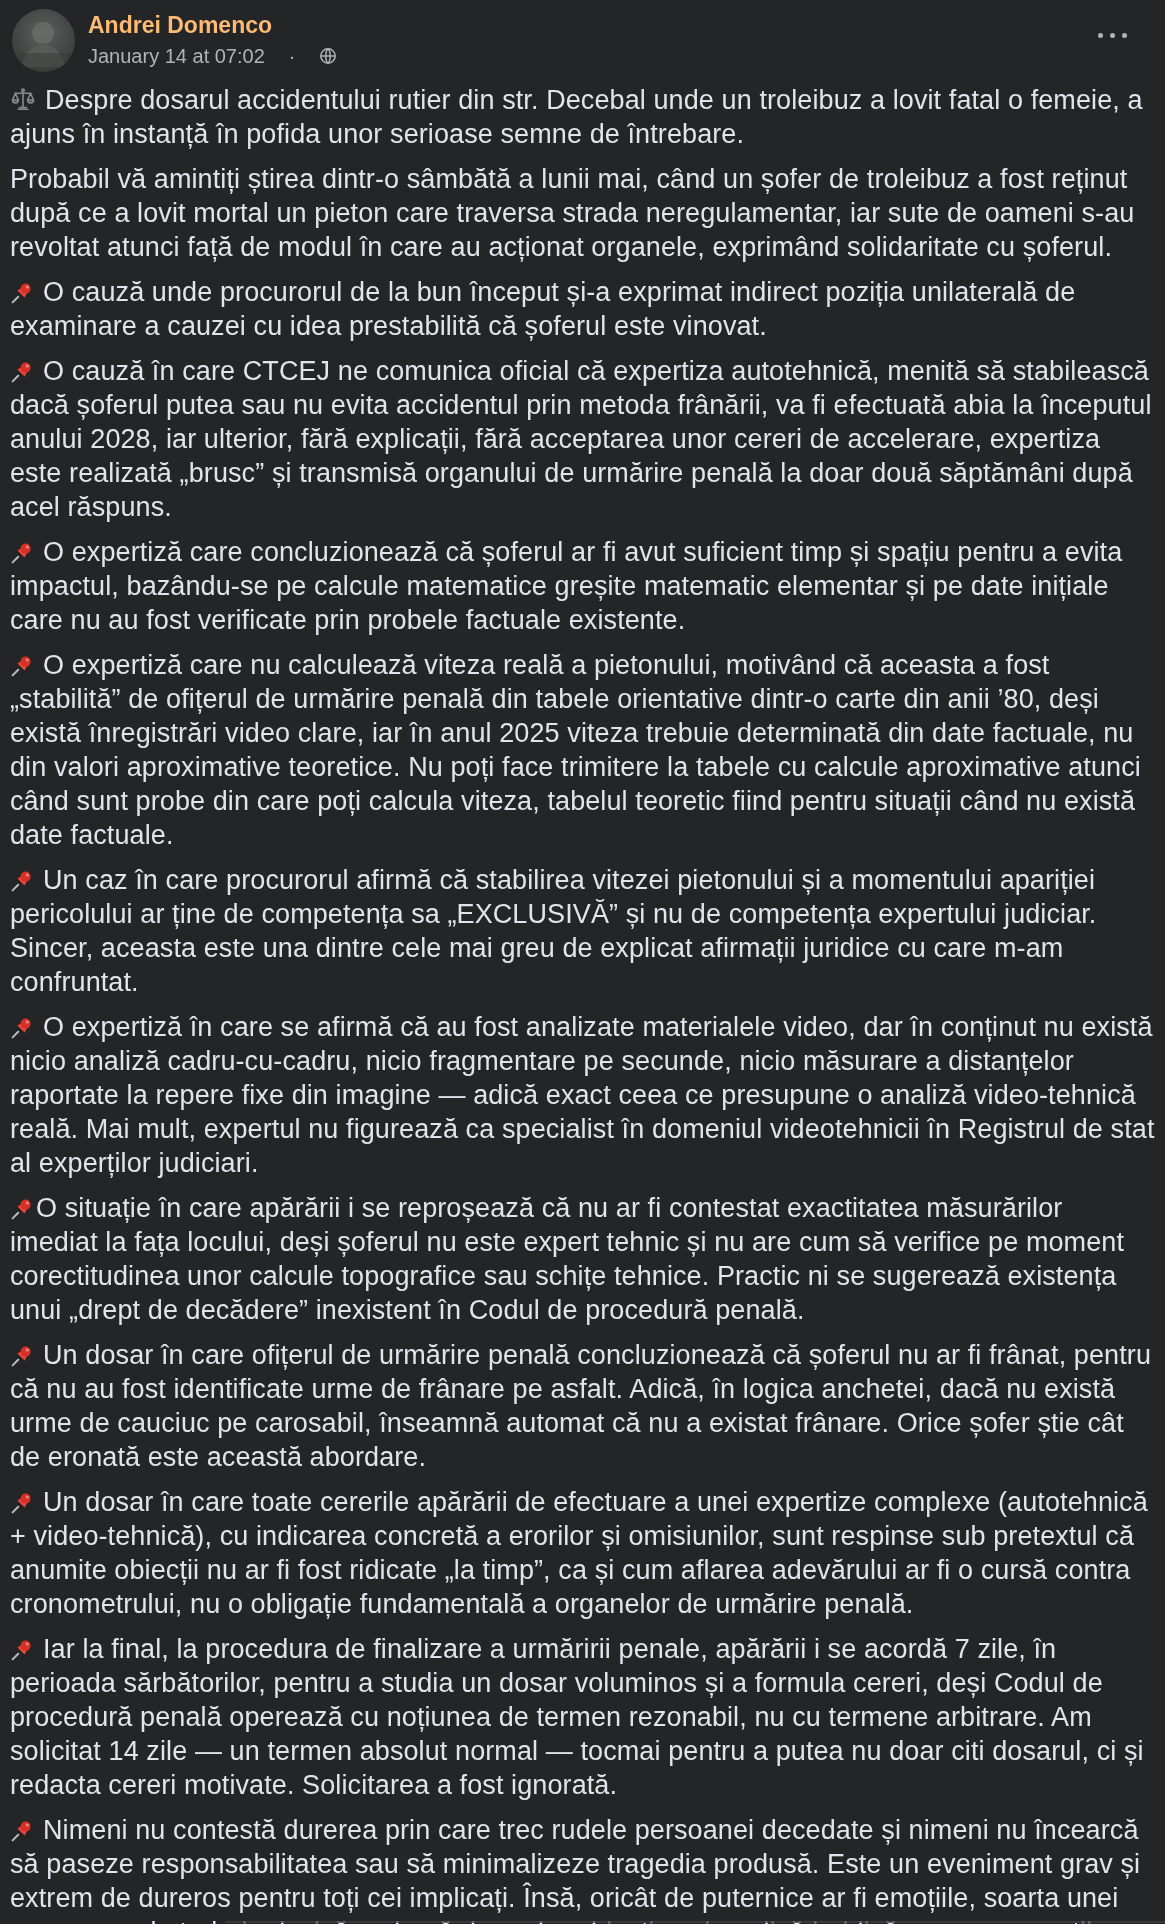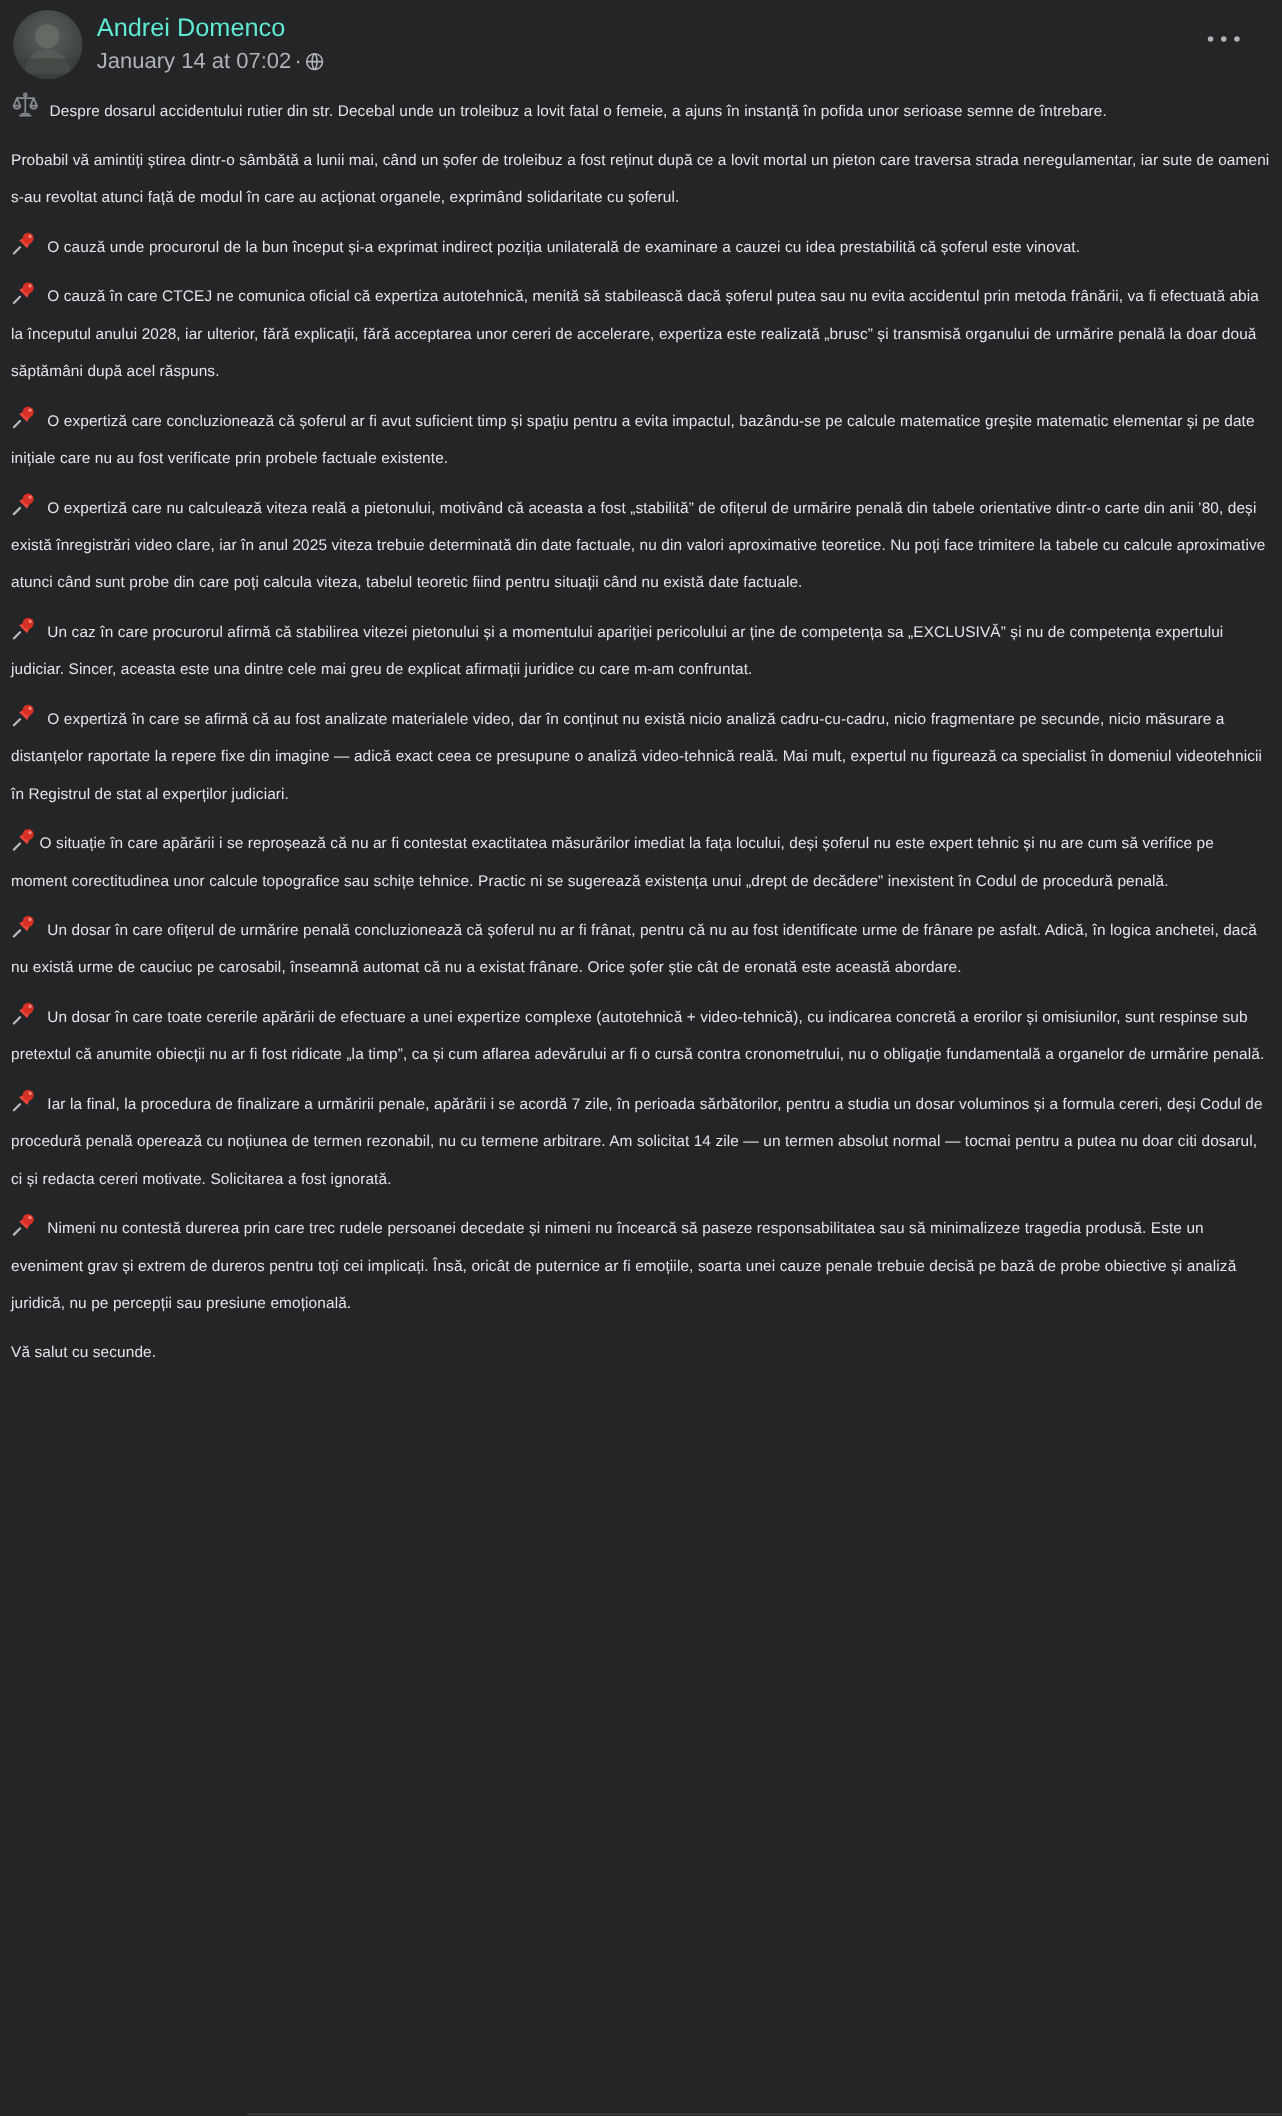--- a/index.html
+++ b/index.html
@@ -30,29 +30,29 @@
     flex: 0 0 auto;
     background: radial-gradient(circle at 50% 38%, #5c615e 0%, #474b49 45%, #31342f 100%);
     overflow: hidden;
     position: relative;
     cursor: pointer;
   }
   .avatar svg { position: absolute; left: 0; top: 0; }
   .header-text { margin-left: 13px; padding-top: 2px; }
   .author {
     font-size: 23px;
-    font-weight: 400;
-    color: #5eead4;
+    font-weight: 700;
+    color: #fdba74;
     line-height: 28px;
     cursor: pointer;
   }
   .meta {
     display: flex;
     align-items: center;
-    gap: 3px;
+    gap: 24px;
     margin-top: 5px;
     font-size: 20px;
     color: #b0b3b8;
     line-height: 24px;
   }
   .meta .sep { color: #b0b3b8; }
   .globe { display: inline-flex; align-items: center; }
   .more-btn {
     margin-left: auto;
     margin-top: 16px;
@@ -67,21 +67,21 @@
     width: 5px;
     height: 5px;
     border-radius: 50%;
     background: #b0b3b8;
   }
   .body {
     padding: 9px 10px 0 10px;
   }
   .body p {
     margin: 0 0 11px 0;
-    font-size: 14px;
+    font-size: 27px;
     line-height: 34px;
     color: #e2e4e9;
     letter-spacing: 0.1px;
   }
   .icon-slot {
     display: inline-block;
     vertical-align: -4px;
     margin-right: 9px;
     line-height: 0;
   }

